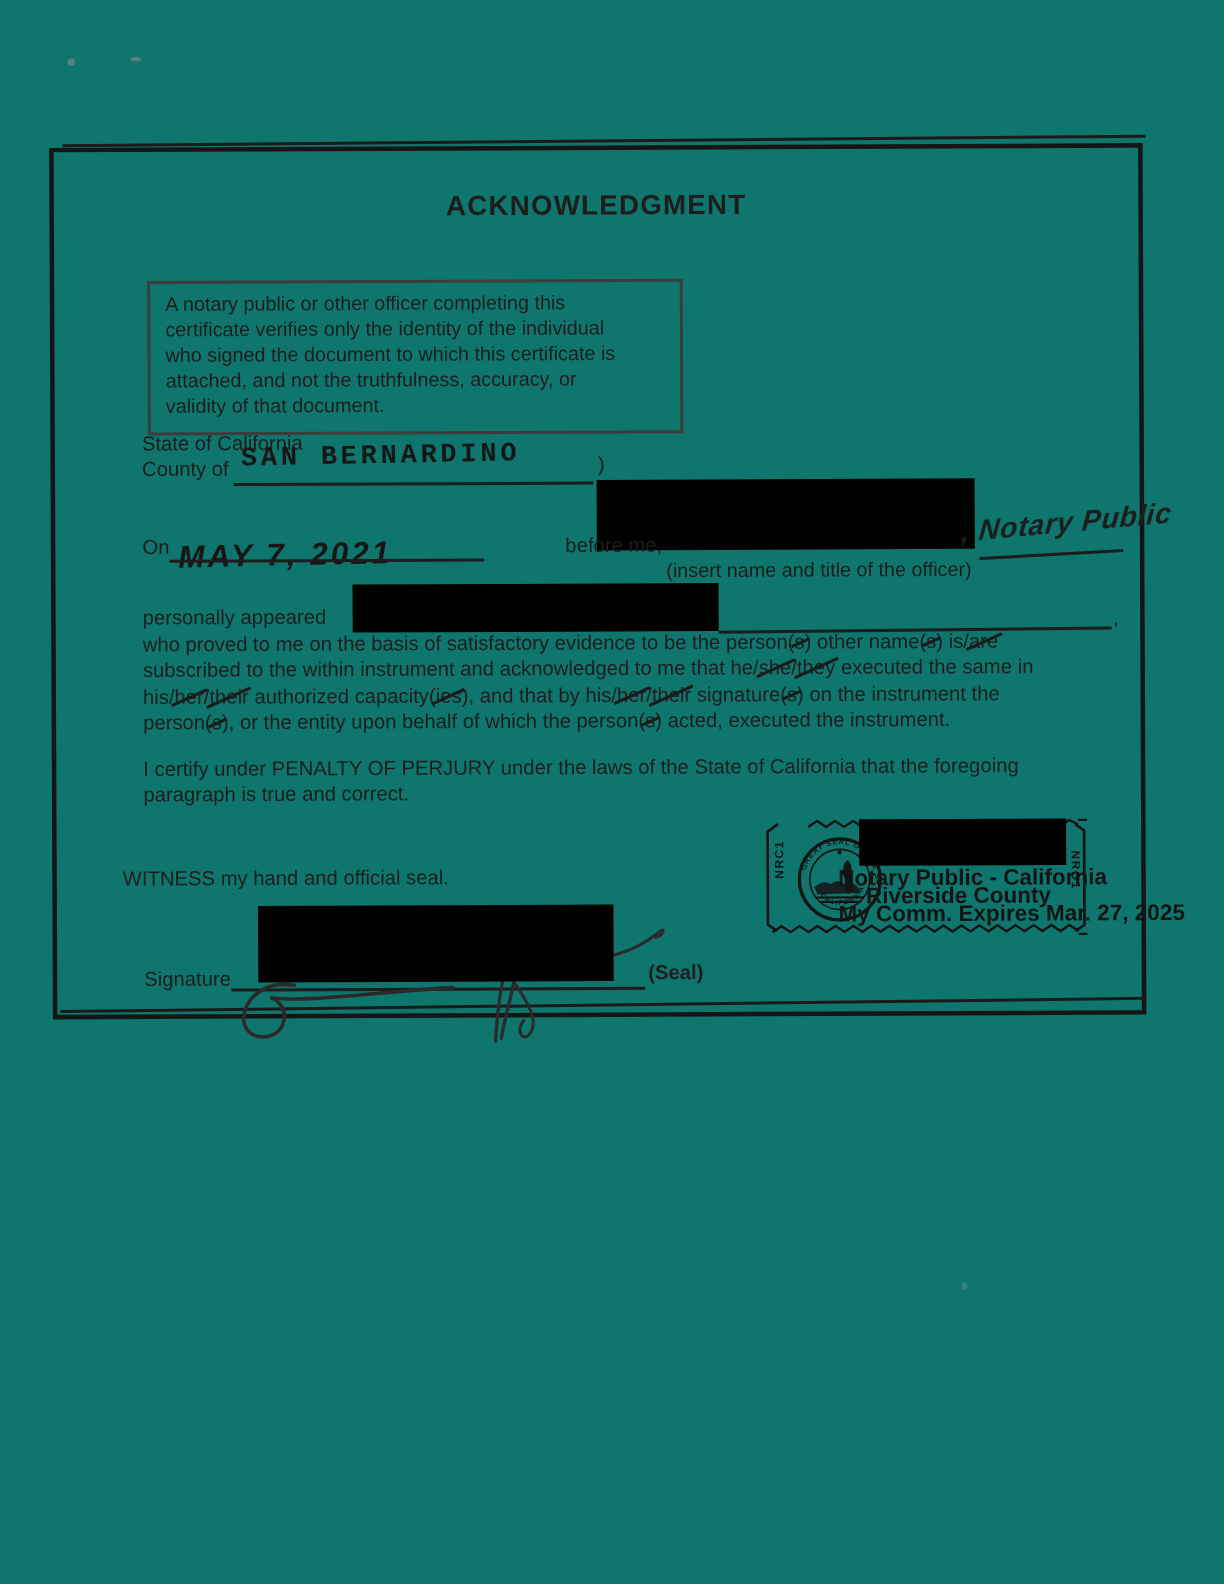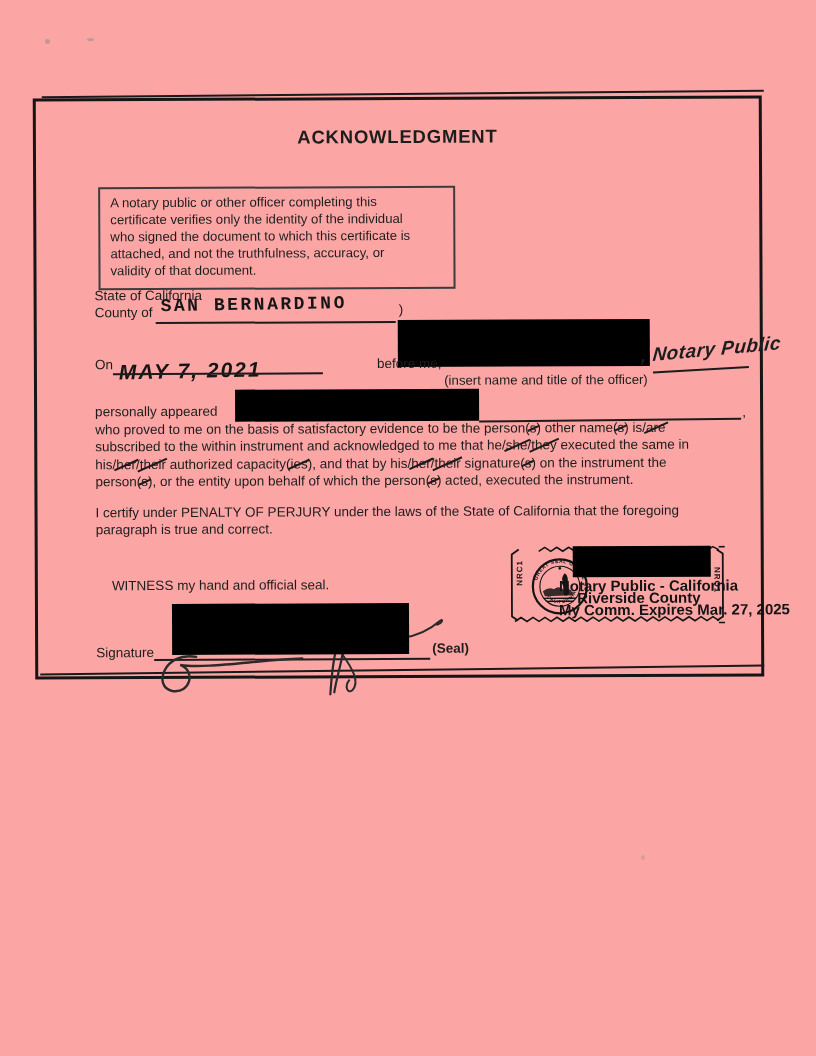--- a/index.html
+++ b/index.html
@@ -1,16 +1,16 @@
 <!DOCTYPE html>
 <html><head>
 <meta charset="utf-8">
 <style>
   html,body{margin:0;padding:0;background:#fff;}
-  .page{position:relative;width:816px;height:1056px;background:#fca5a5;overflow:hidden;
+  .page{position:relative;width:816px;height:1056px;background:#0f766e;overflow:hidden;
         font-family:"Liberation Sans", sans-serif;color:#1d1d1d;}
   .speck{position:absolute;background:#8f8f8f;border-radius:50%;opacity:.55;}
   .frame{position:absolute;left:34px;top:97px;width:729px;height:581px;border:3px solid #151515;
          box-sizing:border-box;transform:rotate(-0.25deg);transform-origin:50% 50%;overflow:visible;}
   .artline{position:absolute;background:#1a1a1a;height:2px;}
   .abs{position:absolute;}
   .doc-title{position:absolute;left:0;top:26px;width:100%;text-align:center;font-weight:bold;
              font-size:18.5px;letter-spacing:.8px;}
   .notice{position:absolute;left:62px;top:86px;width:357px;border:2px solid #3c3c3c;box-sizing:border-box;
           padding:6px 8px 8px 10px;font-size:13.2px;line-height:16.9px;}
@@ -92,21 +92,21 @@
       <div class="pline"><span>subscribed to the within instrument and acknowledged to me that he/</span><span class="struck">she</span><span>/</span><span class="struck">they</span><span> executed the same in</span></div>
       <div class="pline"><span>his/</span><span class="struck">her</span><span>/</span><span class="struck">their</span><span> authorized capacity(</span><span class="struck">ies</span><span>), and that by his/</span><span class="struck">her</span><span>/</span><span class="struck">their</span><span> signature(</span><span class="struck">s</span><span>) on the instrument the</span></div>
       <div class="pline"><span>person(</span><span class="struck">s</span><span>), or the entity upon behalf of which the person(</span><span class="struck">s</span><span>) acted, executed the instrument.</span></div>
     </div>
 
     <div class="abs" style="left:58px;top:403px;">
       <div class="pline">I certify under PENALTY OF PERJURY under the laws of the State of California that the foregoing</div>
       <div class="pline">paragraph is true and correct.</div>
     </div>
 
-    <div class="abs txt" style="left:74px;top:477px;">WITNESS my hand and official seal.</div>
+    <div class="abs txt" style="left:44px;top:477px;">WITNESS my hand and official seal.</div>
 
     <div class="stamp">
       <svg width="218" height="78" viewBox="0 0 218 78">
         <path d="M30,5 L36,1 L42,5 L48,1 L54,5 L60,1 L66,5 L72,1 L78,5 L84,1 L90,5 L96,1 L102,5 L108,1 L114,5 L120,1 L126,5 L132,1 L138,5 L144,1 L150,5 L156,1 L162,5 L168,1 L174,5 L180,1 L186,5 L192,1 L198,5 L204,1 L210,4" fill="none" stroke="#141414" stroke-width="1.6"></path>
         <path d="M6,75 L12,71 L18,75 L24,71 L30,75 L36,71 L42,75 L48,71 L54,75 L60,71 L66,75 L72,71 L78,75 L84,71 L90,75 L96,71 L102,75 L108,71 L114,75 L120,71 L126,75 L132,71 L138,75 L144,71 L150,75 L156,71 L162,75 L168,71 L174,75 L180,71 L186,75 L192,71 L198,75 L204,71 L210,75" fill="none" stroke="#141414" stroke-width="1.6"></path>
         <path d="M10,3 L3,8 L3,70 L9,74" fill="none" stroke="#141414" stroke-width="1.8"></path>
         <path d="M208,4 L214,8 L214,71 L208,75" fill="none" stroke="#141414" stroke-width="1.8"></path>
         <path d="M210,1 L216,1 M210,77 L216,77" stroke="#141414" stroke-width="1.6"></path>
       </svg>
 

